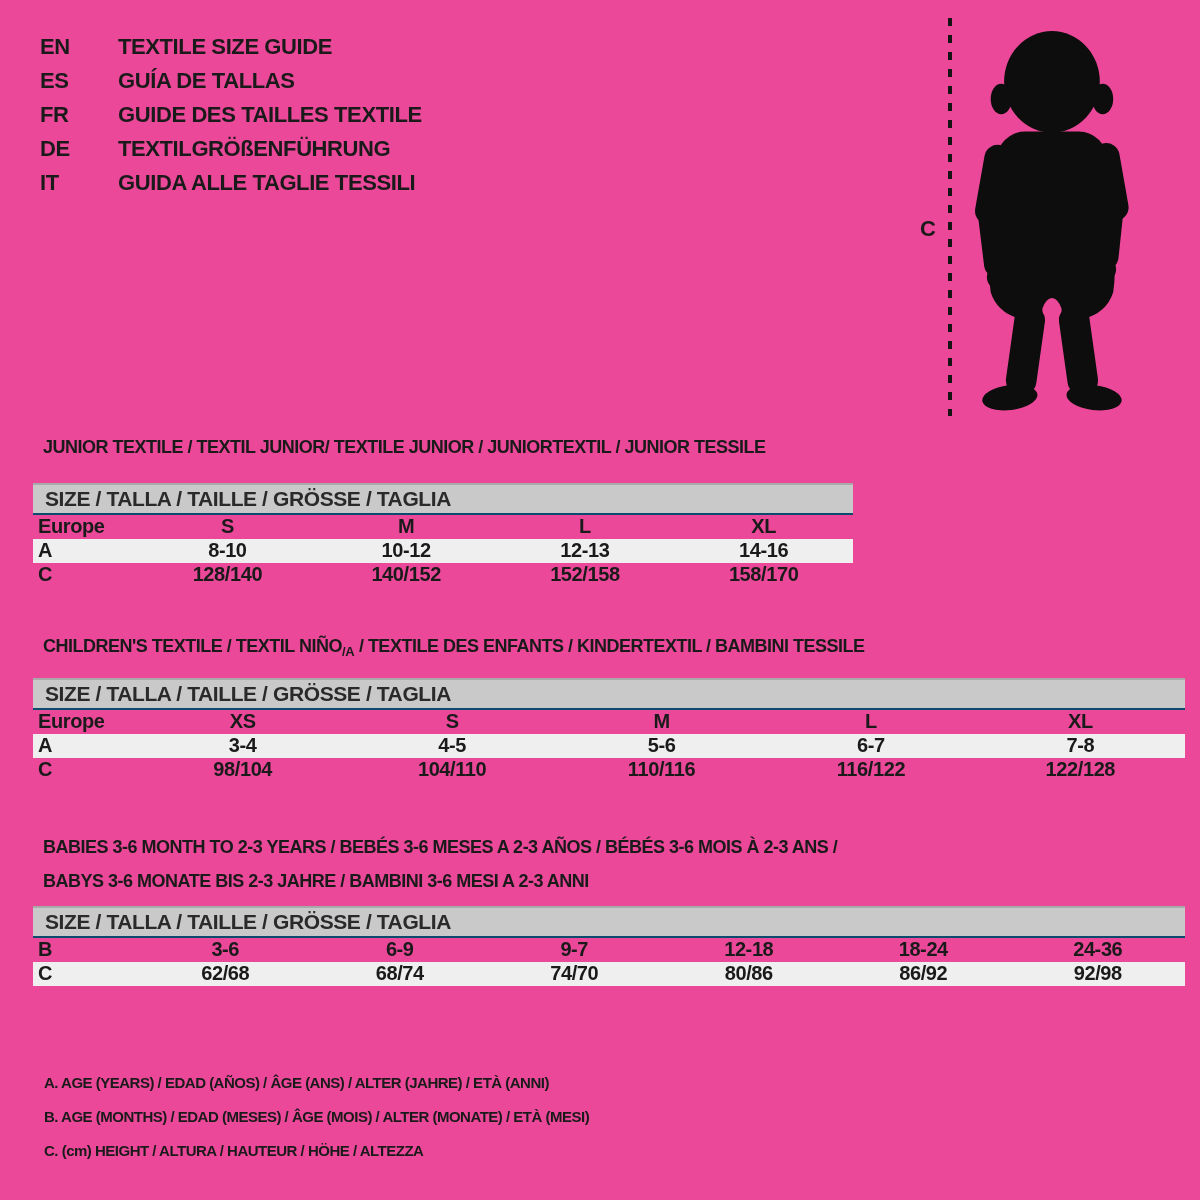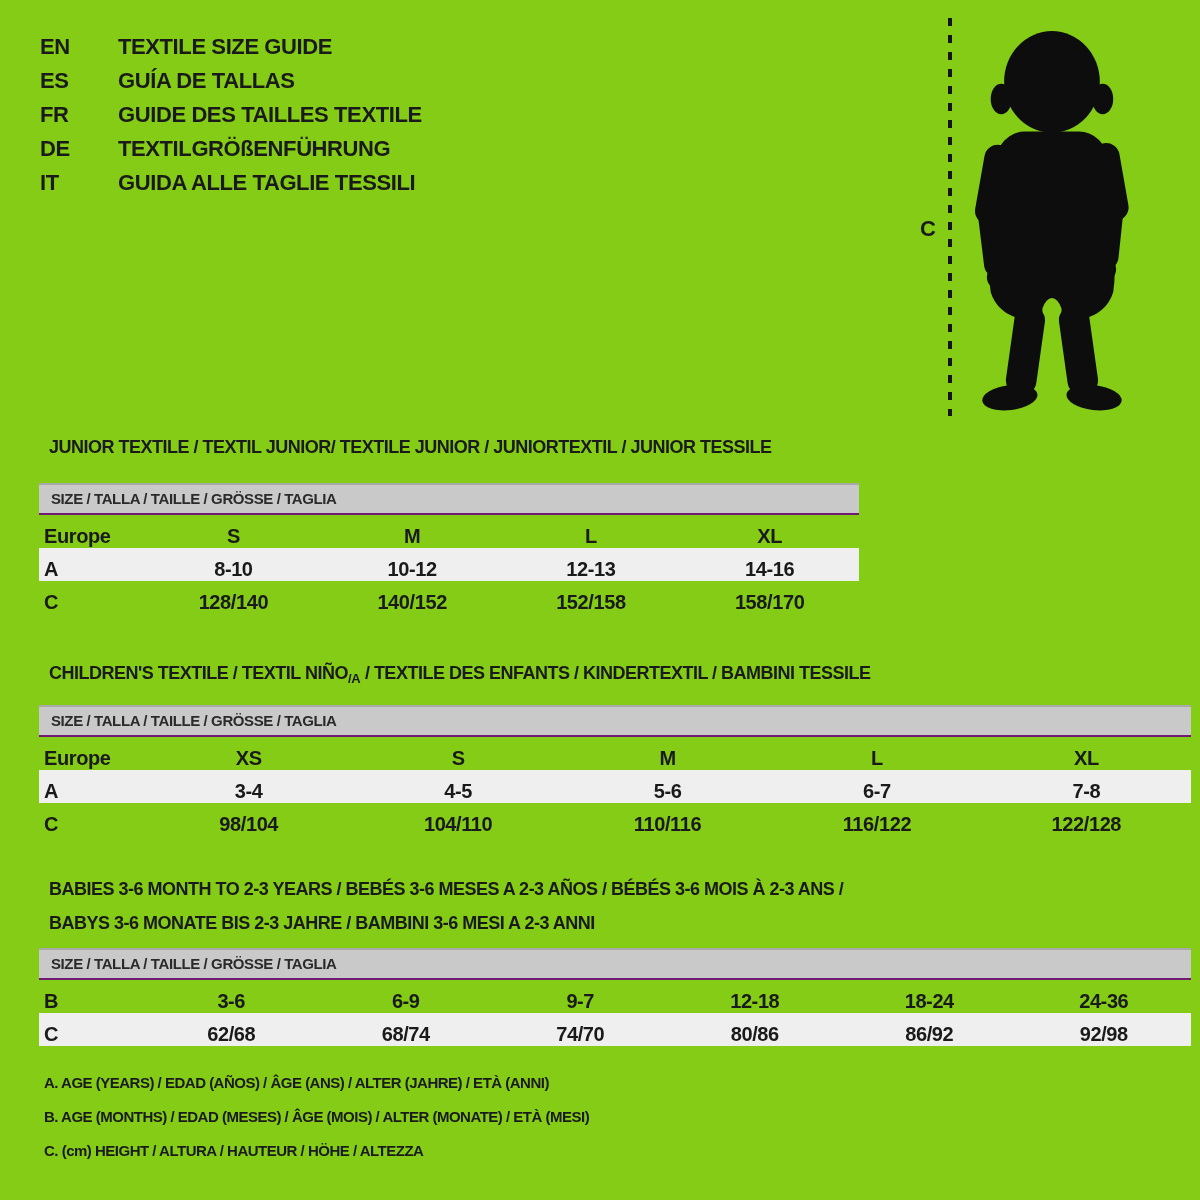--- a/index.html
+++ b/index.html
@@ -1,46 +1,46 @@
 <!DOCTYPE html>
 <html><head>
 <meta charset="utf-8">
 <style>
   html,body{margin:0;padding:0;background:#ffffff;}
   .page{
-    position:relative;width:1200px;height:1200px;background:#84cc16;overflow:hidden;
+    position:relative;width:1200px;height:1200px;background:#ec4899;overflow:hidden;
     font-family:"Liberation Sans",sans-serif;font-weight:700;color:#1a1a1a;
     letter-spacing:-0.4px;
   }
   
   .langs{position:absolute;left:40px;top:30px;font-size:22px;line-height:34px;}
   .lang-row{display:grid;grid-template-columns:78px auto;}
   
   .figure{position:absolute;left:898px;top:14px;width:272px;height:425px;}
   .c-label{position:absolute;left:22px;top:202px;font-size:22px;}
   .dash-line{
     position:absolute;left:50px;top:4px;width:4px;height:398px;
     background:repeating-linear-gradient(to bottom,#141414 0 8px,transparent 8px 17px);
   }
   .baby{position:absolute;left:64px;top:6px;}
   
-  .content{position:absolute;left:39px;top:430px;width:1152px;}
+  .content{position:absolute;left:33px;top:430px;width:1152px;}
   .sec-title{font-size:18px;line-height:22px;margin:0 0 25px 10px;letter-spacing:-0.5px;}
   .sec-title.first{margin-top:6px;}
   .sec-title.children{margin-top:48px;margin-bottom:15px;}
-  .sec-title.babies{margin-top:36px;margin-bottom:8px;line-height:34px;}
+  .sec-title.babies{margin-top:48px;margin-bottom:8px;line-height:34px;}
   .subscript{font-size:13px;vertical-align:-4px;letter-spacing:-0.3px;}
   .tbl{width:1152px;}
   .tbl.narrow{width:820px;}
   .bar{
     height:28px;line-height:28px;background:#c9c9c9;
-    border-top:2px solid #a9a9a9;border-bottom:2px solid #701a75;
-    padding-left:12px;font-size:15px;color:#2a2a2a;
+    border-top:2px solid #a9a9a9;border-bottom:2px solid #0c4a6e;
+    padding-left:12px;font-size:21px;color:#2a2a2a;
   }
-  .row{display:flex;height:33px;align-items:flex-end;font-size:20px;}
+  .row{display:flex;height:24px;align-items:flex-start;font-size:20px;}
   .row .lab{width:100px;padding-left:5px;text-align:left;flex:none;}
   .row .cell{flex:1;text-align:center;}
   .row.shaded{background:#efefef;}
   
   .legend{position:absolute;left:44px;top:1066px;font-size:15px;line-height:34px;letter-spacing:-0.5px;}
 </style>
 </head>
 <body>
 
 <div class="page">

